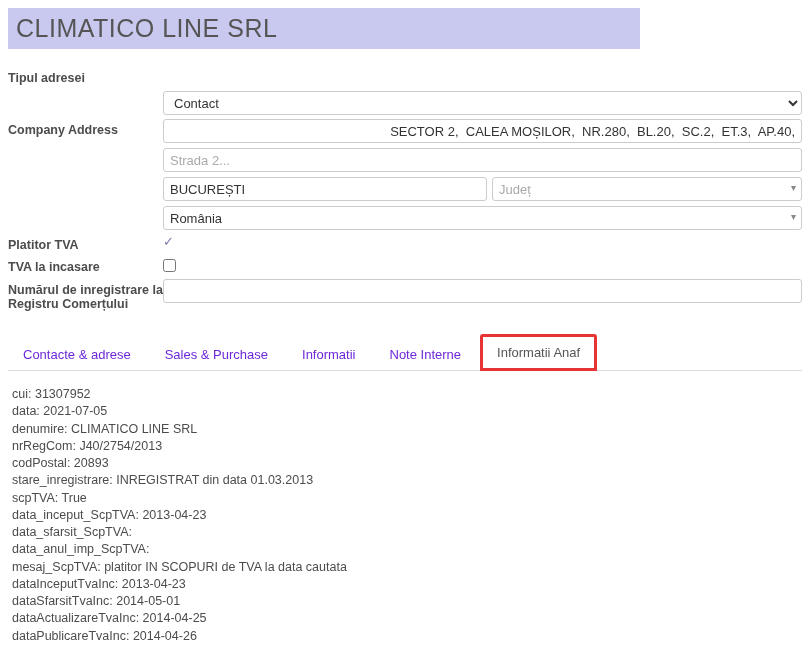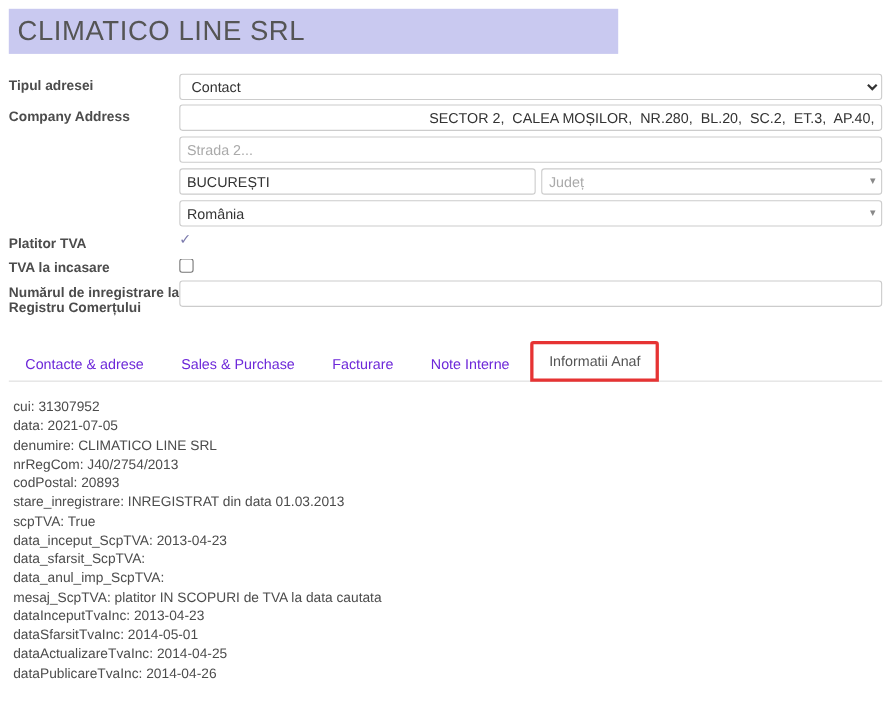--- a/index.html
+++ b/index.html
@@ -1,24 +1,24 @@
 <!DOCTYPE html>
 <html><head>
 <meta charset="utf-8">
 <style>
   * { box-sizing: border-box; margin: 0; padding: 0; }
   body { font-family: Arial, Helvetica, sans-serif; font-size: 13px; color: #4c4c4c; background: #fff; padding: 4px 8px; width: 810px; }
-  .title-bar { background: #c9c9f0; padding: 6px 8px; margin-top: 4px; margin-bottom: 18px; width: 554px; }
+  .title-bar { background: #c9c9f0; padding: 6px 8px; margin-top: 4px; margin-bottom: 18px; width: 632px; }
   .title-bar h1 { font-size: 25px; font-weight: normal; color: #555; letter-spacing: 0.5px; }
   .form-row { display: flex; align-items: flex-start; margin-bottom: 4px; }
   .form-row.top-gap { margin-top: 2px; }
   .form-label { width: 155px; flex-shrink: 0; font-weight: bold; color: #4c4c4c; padding-top: 4px; font-size: 12.5px; }
   .form-control-area { flex-grow: 1; }
   .select, .input, .dd { height: 24px; border: 1px solid #ccc; border-radius: 3px; background: #fff; padding: 2px 6px; font-size: 13px; font-family: inherit; color: #333; }
-  .select { width: 100%; }
+  .select { width: 100%; margin-top: 24px; }
   .input { width: 100%; }
   .input::placeholder { color: #aaa; }
   .multi-row { display: flex; gap: 5px; margin-bottom: 5px; }
   .addr-line1 { width: 100%; margin-bottom: 5px; text-align: right; }
   .addr-line2 { width: 100%; margin-bottom: 5px; }
   .city { flex: 1; }
   .judet { flex: 1; position: relative; }
   .judet-input { width: 100%; padding-right: 20px; }
   .dd-arrow { position: absolute; right: 6px; top: 5px; pointer-events: none; color: #888; font-size: 10px; }
   .codpostal { width: 100px; }
@@ -84,21 +84,21 @@
 <div class="form-row">
   <div class="form-label">Numărul de inregistrare la Registru Comerțului</div>
   <div class="form-control-area">
     <input class="input" value="" style="">
   </div>
 </div>
 
 <div class="tabs">
   <div class="tab">Contacte &amp; adrese</div>
   <div class="tab">Sales &amp; Purchase</div>
-  <div class="tab">Facturare</div>
+  <div class="tab">Informatii</div>
   <div class="tab">Note Interne</div>
   <div class="tab active">Informatii Anaf</div>
 </div>
 
 <div class="tab-content">
   <div class="info-line">cui: 31307952</div>
   <div class="info-line">data: 2021-07-05</div>
   <div class="info-line">denumire: CLIMATICO LINE SRL</div>
   <div class="info-line">nrRegCom: J40/2754/2013</div>
   <div class="info-line">codPostal: 20893</div>

